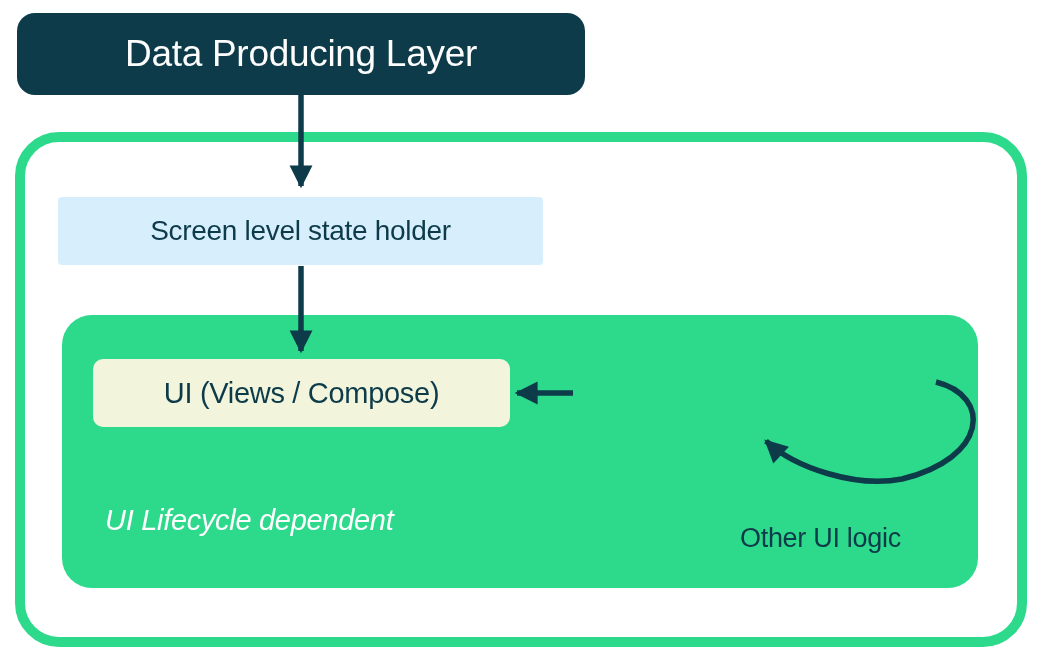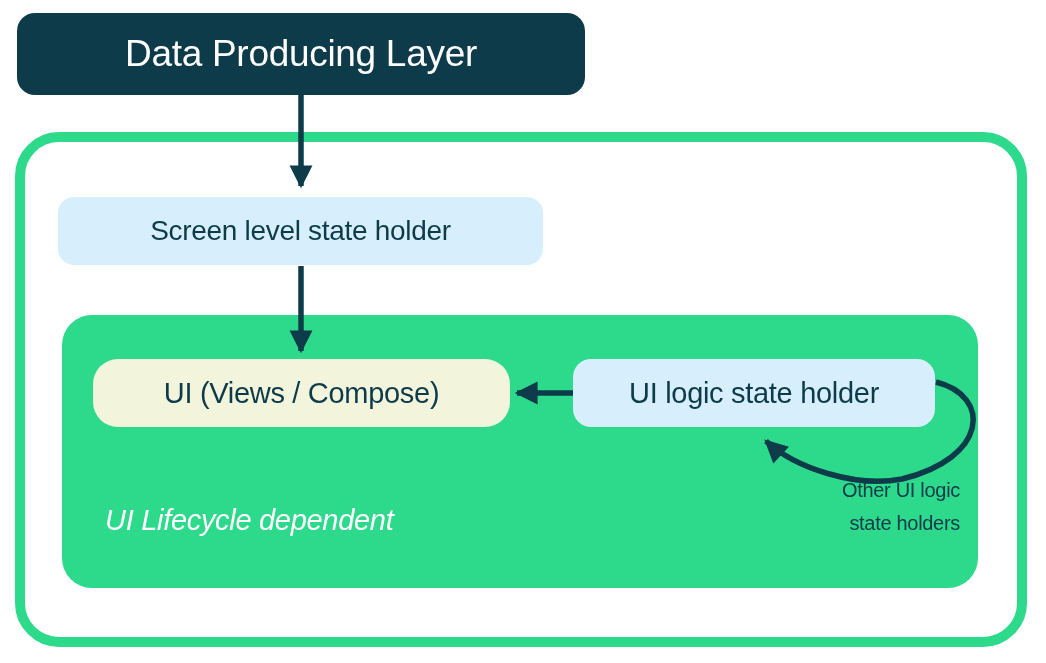--- a/index.html
+++ b/index.html
@@ -47,34 +47,34 @@
   }
   .ui-layer-title {
     left: 740px; top: 184px; width: 240px; height: 54px;
     color: var(--title);
     font-size: 42px;
     letter-spacing: -0.5px;
   }
   .screen-holder-box {
     left: 58px; top: 197px; width: 485px; height: 68px;
     background: var(--blue);
-    border-radius: 16px;
+    border-radius: 4px;
     color: var(--dark);
     font-size: 28px;
   }
   .inner-box {
     position: absolute;
     left: 62px; top: 315px; width: 916px; height: 273px;
     background: var(--green);
     border-radius: 30px;
   }
   .ui-views-box {
     left: 93px; top: 359px; width: 417px; height: 68px;
     background: var(--cream);
-    border-radius: 25px;
+    border-radius: 10px;
     color: var(--dark);
     font-size: 29px;
     align-items: center;
   }
   .ui-logic-box {
     left: 573px; top: 359px; width: 362px; height: 68px;
     background: var(--blue);
     border-radius: 18px;
     color: var(--dark);
     font-size: 29px;
@@ -83,25 +83,25 @@
     position: absolute;
     left: 105px; top: 504px;
     color: var(--white);
     font-size: 29px;
     letter-spacing: -0.3px;
     white-space: nowrap;
     font-style: italic;
   }
   .other-note {
     position: absolute;
-    left: 740px; top: 474px; width: 220px;
+    left: 740px; top: 522px; width: 220px;
     color: var(--dark);
-    font-size: 20px;
+    font-size: 27px;
     line-height: 33px;
-    text-align: right;
+    text-align: left;
     letter-spacing: -0.3px;
   }
   .other-note span { display: block; }
   .edges-overlay {
     position: absolute;
     left: 0; top: 0; width: 1046px; height: 663px;
     pointer-events: none;
   }
   .edge {
     fill: none;
@@ -125,29 +125,25 @@
   <div class="node screen-holder-box">
     <span>Screen level state holder</span>
   </div>
 
   <div class="inner-box"></div>
 
   <div class="node ui-views-box">
     <span>UI (Views / Compose)</span>
   </div>
 
-  <div class="node ui-logic-box">
-    <span>UI logic state holder</span>
-  </div>
 
   <div class="lifecycle-label">UI Lifecycle dependent</div>
 
   <div class="other-note">
     <span>Other UI logic</span>
-    <span>state holders</span>
   </div>
 
   <svg class="edges-overlay" width="1046" height="663" viewBox="0 0 1046 663" xmlns="http://www.w3.org/2000/svg">
     <defs>
       <marker id="arrow" viewBox="0 0 12 12" refX="10" refY="6" markerWidth="5" markerHeight="5" orient="auto">
         <path class="arrowhead" d="M 1 1 L 11 6 L 1 11 Z"></path>
       </marker>
     </defs>
     <path class="edge" marker-end="url(#arrow)" d="M 301 95 L 301 186"></path>
     <path class="edge" marker-end="url(#arrow)" d="M 301 266 L 301 351"></path>

